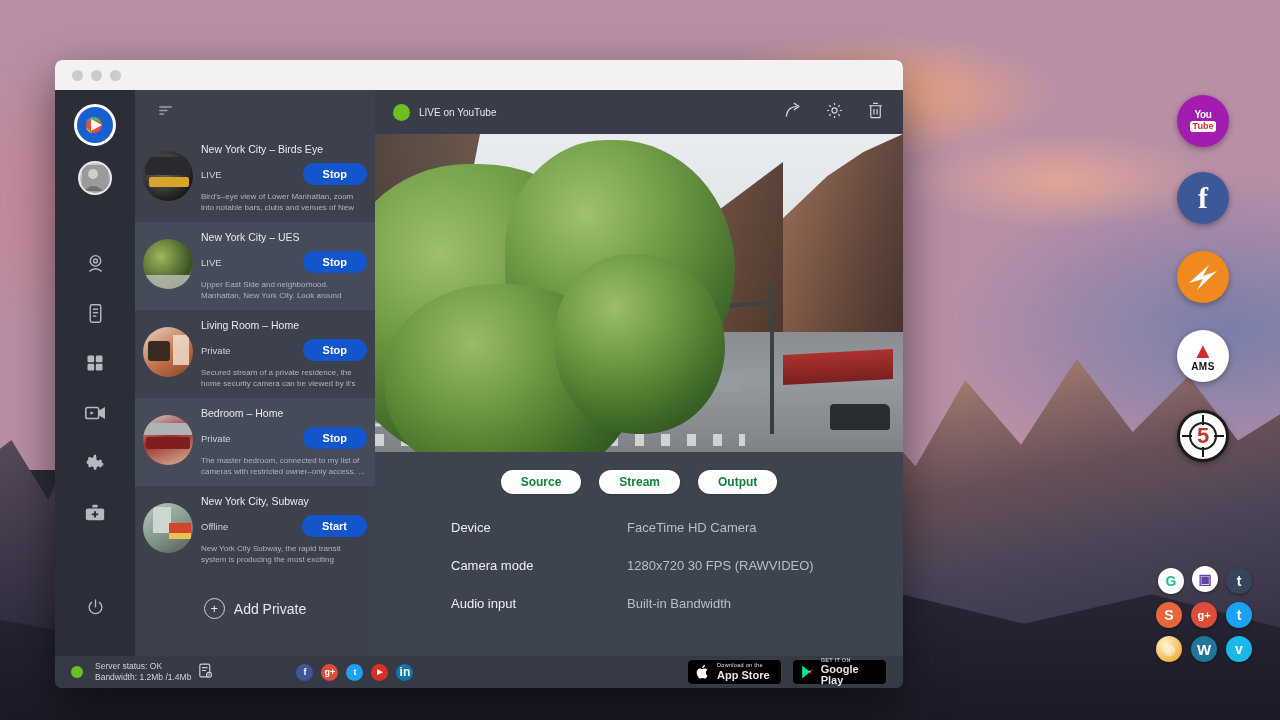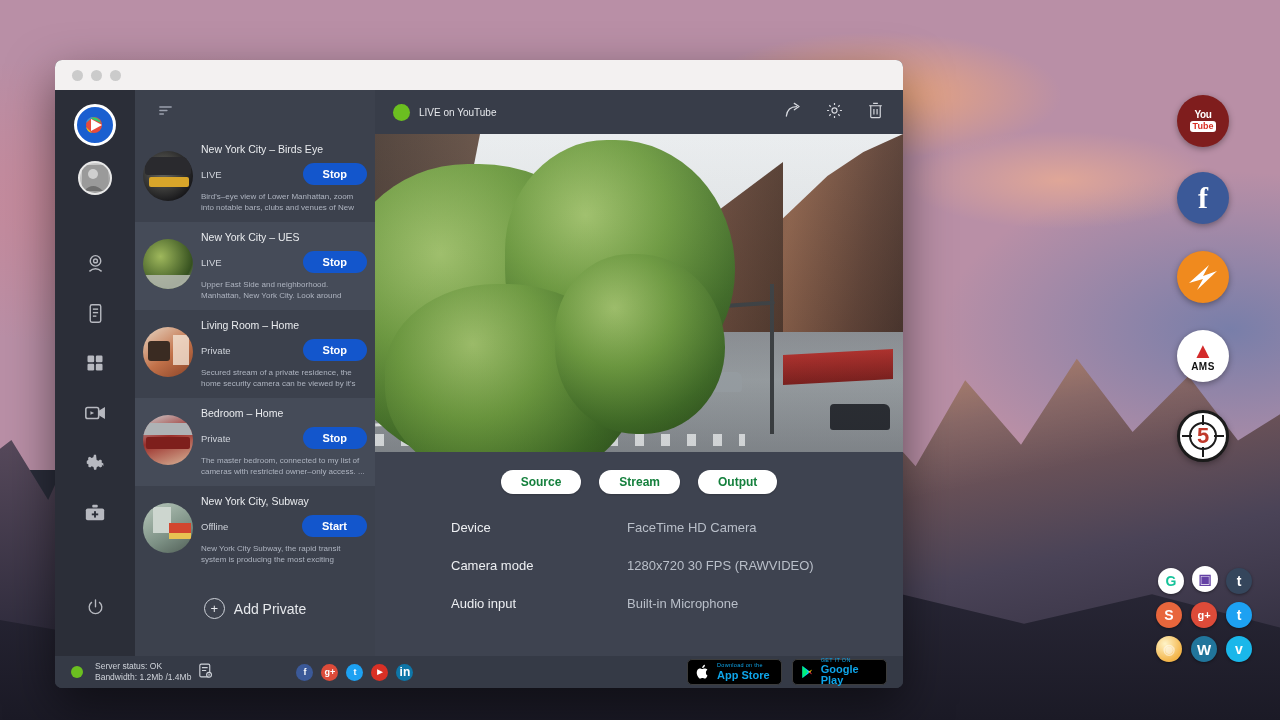--- a/index.html
+++ b/index.html
@@ -56,21 +56,21 @@
   }
 
   
   .dicon {
     position:absolute; border-radius:50%;
     display:flex; align-items:center; justify-content:center;
     box-shadow:0 2px 6px rgba(0,0,0,.35);
     font-weight:bold; color:#fff; overflow:hidden;
   }
   #col-right .dicon { width:52px; height:52px; left:1177px; }
-  .yt-badge { background:#7f1d1d; }
+  .yt-badge { background:#a21caf; }
   .yt-badge .yt-t { font-size:10px; line-height:10px; letter-spacing:-.3px; text-align:center;}
   .yt-badge .yt-b { font-size:9px; line-height:11px; background:#fff; color:#d93025; border-radius:3px; padding:0 3px; margin-top:1px;}
   .fb-badge { background:#3b5998; font-size:30px; font-family:"Liberation Serif",serif; }
   .wz-badge { background:#f08a1e; }
   .ams-badge { background:#fff; flex-direction:column; }
   .ams-badge .ams-a { color:#d32b2b; font-size:22px; line-height:20px; font-family:"Liberation Serif",serif;}
   .ams-badge .ams-l { color:#111; font-size:10px; line-height:11px; letter-spacing:.5px;}
   .five-badge { background:#fff; border:3px solid #1b1b1b; }
   .five-badge .f5 { color:#c0392b; font-size:22px; }
 
@@ -243,21 +243,21 @@
     width:17px; height:17px; border-radius:50%; display:flex;
     align-items:center; justify-content:center; color:#fff;
     font-size:9px; font-weight:bold; cursor:pointer;
   }
   .stores { margin-left:auto; display:flex; gap:10px; }
   .store {
     background:#000; border-radius:5px; height:26px; width:95px;
     display:flex; align-items:center; padding:0 7px; gap:6px; cursor:pointer;
     border:1px solid #3c3c3c;
   }
-  .store-txt { color:#0ea5e9; line-height:1; }
+  .store-txt { color:#e5e5e5; line-height:1; }
   .store-small { font-size:5.5px; display:block; letter-spacing:.3px; }
   .store-big { font-size:11px; display:block; font-weight:bold; margin-top:1px;}
 </style>
 </head>
 <body>
 
 <div id="desktop">
   <div class="sky"></div>
   <div class="sky2"></div>
   <div class="mtn-far"></div>
@@ -571,21 +571,21 @@
         <div class="d-row">
           <span class="d-label">Device</span>
           <span class="d-value">FaceTime HD Camera</span>
         </div>
         <div class="d-row">
           <span class="d-label">Camera mode</span>
           <span class="d-value">1280x720 30 FPS (RAWVIDEO)</span>
         </div>
         <div class="d-row">
           <span class="d-label">Audio input</span>
-          <span class="d-value">Built-in Microphone</span>
+          <span class="d-value">Built-in Bandwidth</span>
         </div>
       </div>
     </div>
   </div>
 
   <div id="statusbar">
     <span class="sv-dot"></span>
     <span id="server-text">
       <span>Server status: OK</span><br>
       <span>Bandwidth: 1.2Mb /1.4Mb</span>

